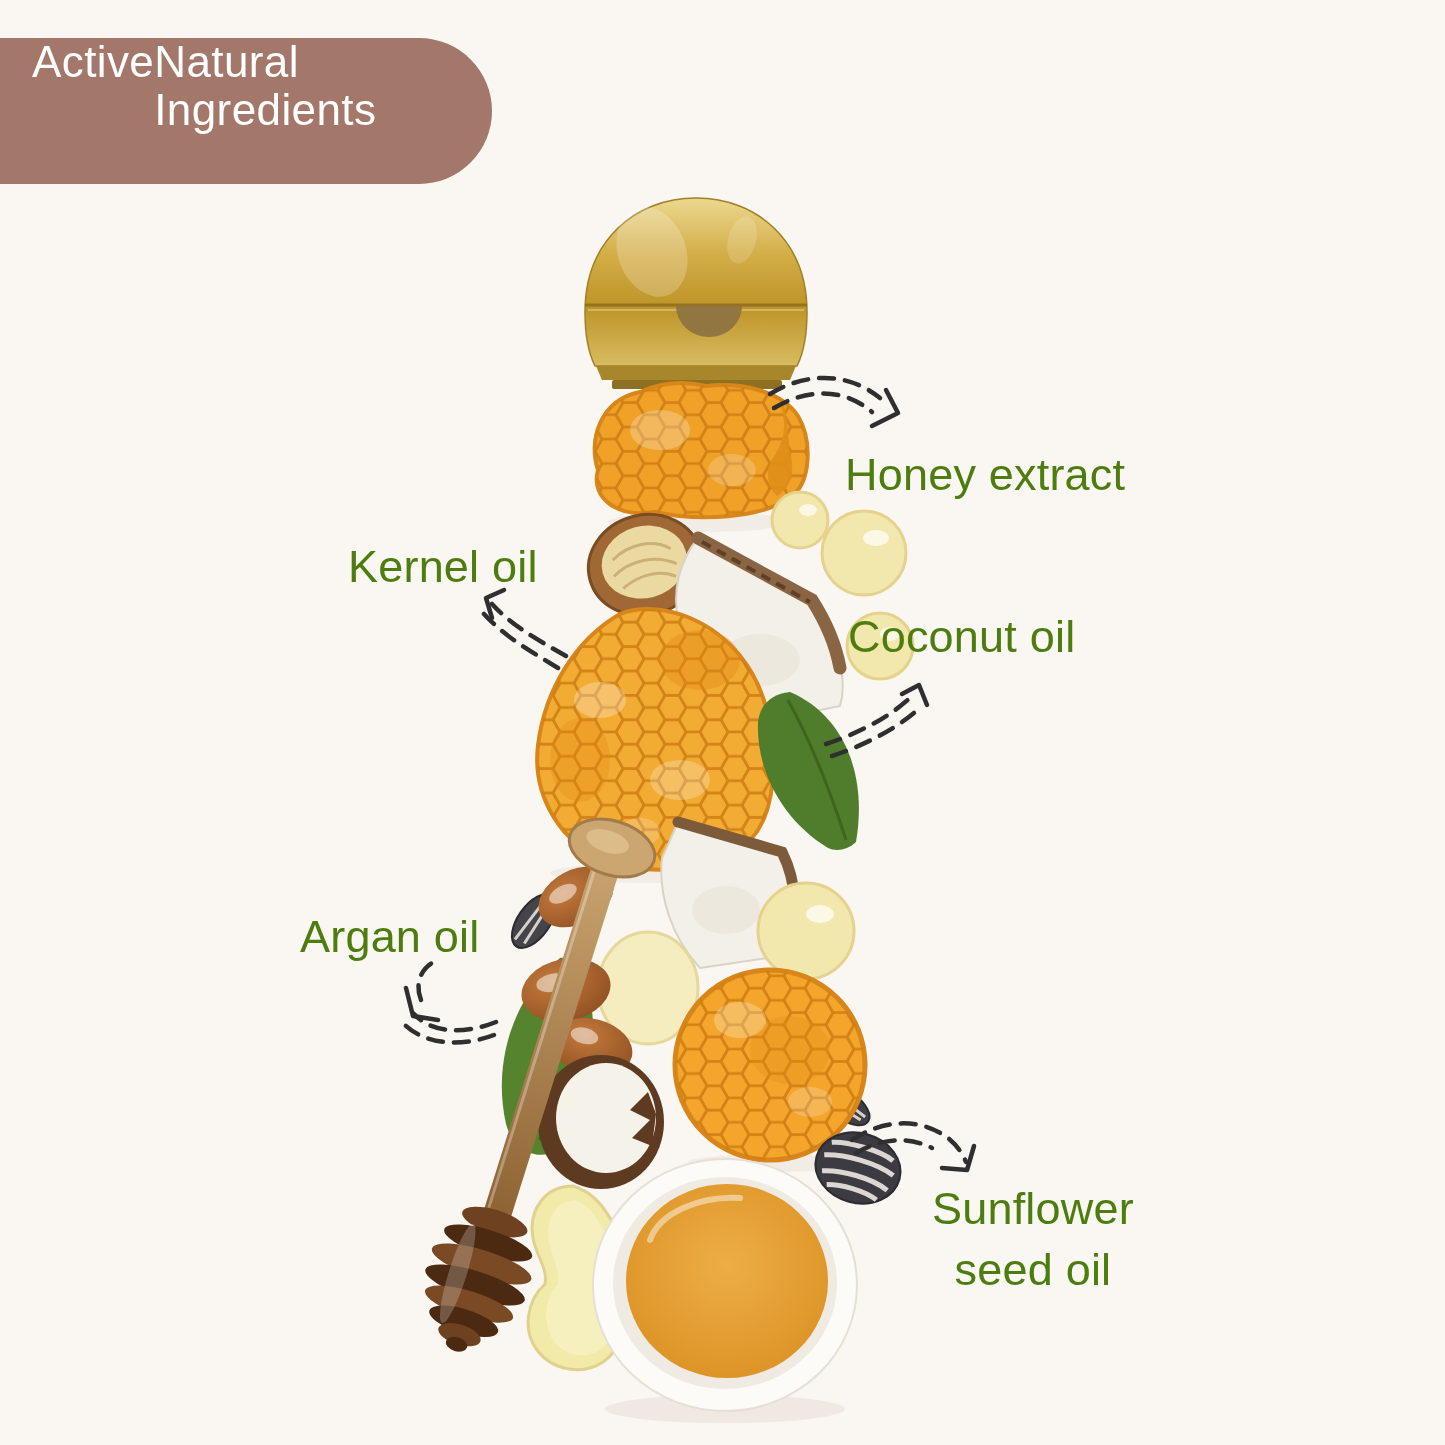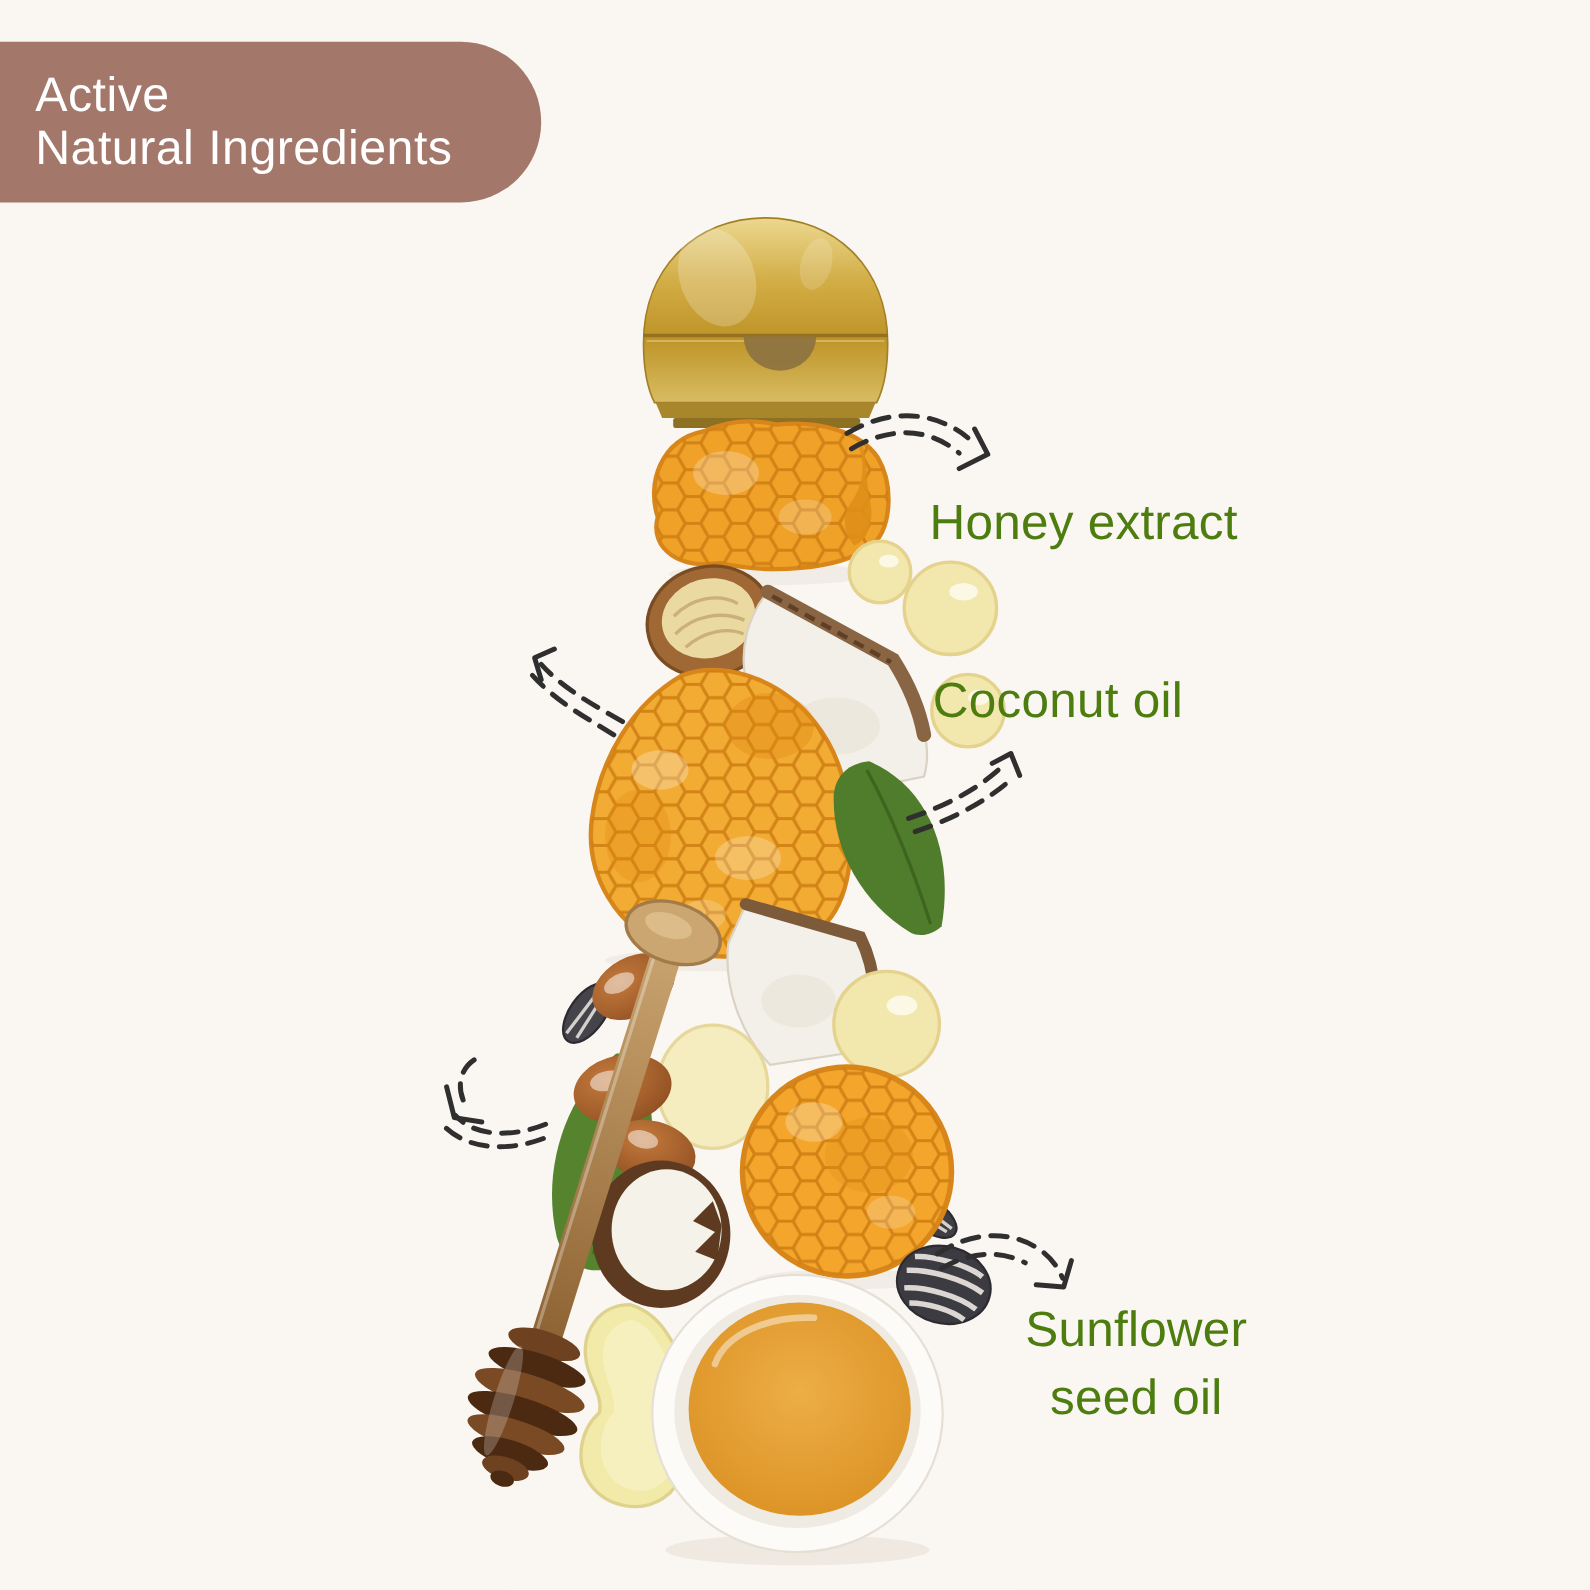--- a/index.html
+++ b/index.html
@@ -17,21 +17,21 @@
   }
   .badge {
     position: absolute;
     left: 0;
     top: 38px;
     width: 492px;
     height: 146px;
     background: #A37769;
     border-radius: 0 73px 73px 0;
     display: flex;
-    flex-direction: column;
+    flex-direction: row;
     justify-content: center;
     box-sizing: border-box;
     padding-left: 32px;
     color: #FFFFFF;
     font-size: 44px;
     line-height: 1.10;
     letter-spacing: 0.4px;
   }
   .ing-label {
     position: absolute;
@@ -276,17 +276,19 @@
       <path class="arrh" d="M974 1146 L967 1170 L942 1168"></path>
     </g>
   </svg>
 
   <div class="badge">
     <div>Active</div>
     <div>Natural Ingredients</div>
   </div>
 
   <div class="ing-label" id="label-honey">Honey extract</div>
+  <div class="ing-label" id="label-kernel">Kernel oil</div>
   <div class="ing-label" id="label-coconut">Coconut oil</div>
+  <div class="ing-label" id="label-argan">Argan oil</div>
   <div class="ing-label" id="label-sunflower">Sunflower
 seed oil</div>
 
 </div>
 
 </body></html>

